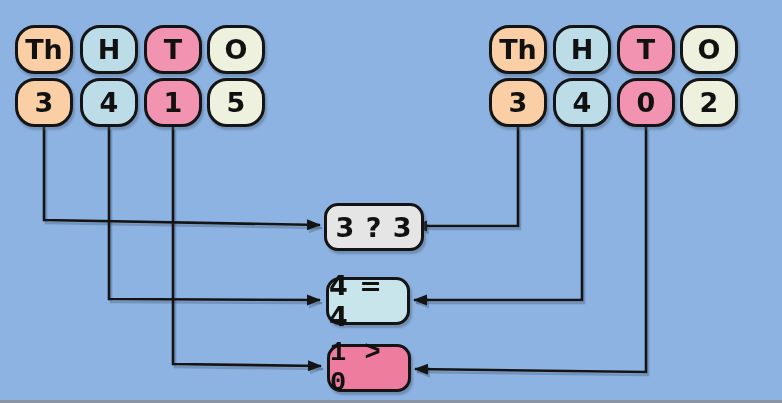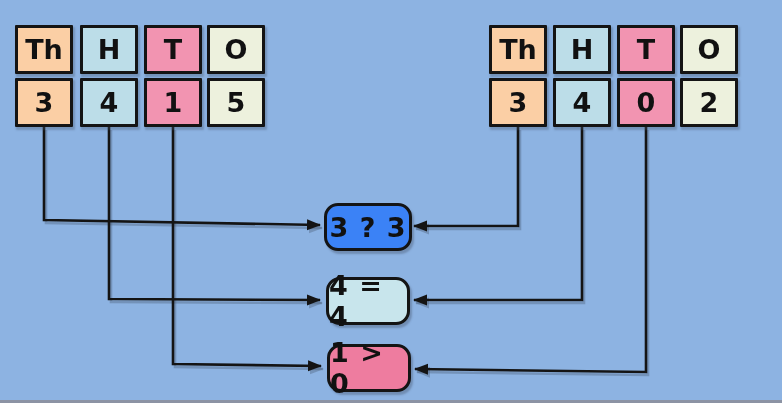--- a/index.html
+++ b/index.html
@@ -6,21 +6,21 @@
   body{font-family:"DejaVu Sans","Liberation Sans",sans-serif;}
   #canvas{
     position:relative;
     width:782px;height:403px;
     overflow:hidden;
   }
   .cell{
     position:absolute;
     width:58px;height:49px;
     border:3px solid #141414;
-    border-radius:1px;
+    border-radius:20px;
     box-sizing:border-box;
     display:flex;align-items:center;justify-content:center;
     font-size:27px;font-weight:700;color:#111;
     box-shadow:1.5px 2.5px 2px rgba(70,85,110,0.35);
   }
   .cmp{
     position:absolute;
     border:3px solid #141414;
     border-radius:14px;
     box-sizing:border-box;
@@ -79,18 +79,18 @@
   <div class="cell" style="left: 489px; top: 25px; background: rgb(251, 207, 165);">Th</div>
   <div class="cell" style="left: 553px; top: 25px; background: rgb(188, 221, 232);">H</div>
   <div class="cell" style="left: 617px; top: 25px; background: rgb(242, 148, 177);">T</div>
   <div class="cell" style="left: 680px; top: 25px; background: rgb(237, 241, 221);">O</div>
 
   <div class="cell" style="left: 489px; top: 78px; background: rgb(251, 207, 165);">3</div>
   <div class="cell" style="left: 553px; top: 78px; background: rgb(188, 221, 232);">4</div>
   <div class="cell" style="left: 617px; top: 78px; background: rgb(242, 148, 177);">0</div>
   <div class="cell" style="left: 680px; top: 78px; background: rgb(237, 241, 221);">2</div>
 
-  <div class="cmp" style="left: 324px; top: 203px; width: 88px; height: 48px; background: #3b82f6;">3 ? 3</div>
+  <div class="cmp" style="left: 324px; top: 203px; width: 100px; height: 48px; background: #e5e5e5;">3 ? 3</div>
   <div class="cmp" style="left: 326px; top: 277px; width: 84px; height: 48px; background: rgb(200, 229, 236); border-radius: 14px;">4 = 4</div>
-  <div class="cmp" style="left: 327px; top: 344px; width: 84px; height: 48px; background: rgb(238, 124, 159);">1 &gt; 0</div>
+  <div class="cmp" style="left: 327px; top: 344px; width: 84px; height: 48px; background: rgb(238, 124, 159); font-family: Liberation Mono, monospace;">1 &gt; 0</div>
 
   <div class="edge-strip" style="background: rgb(140, 147, 164);"></div>
 </div>
 
 </body></html>

